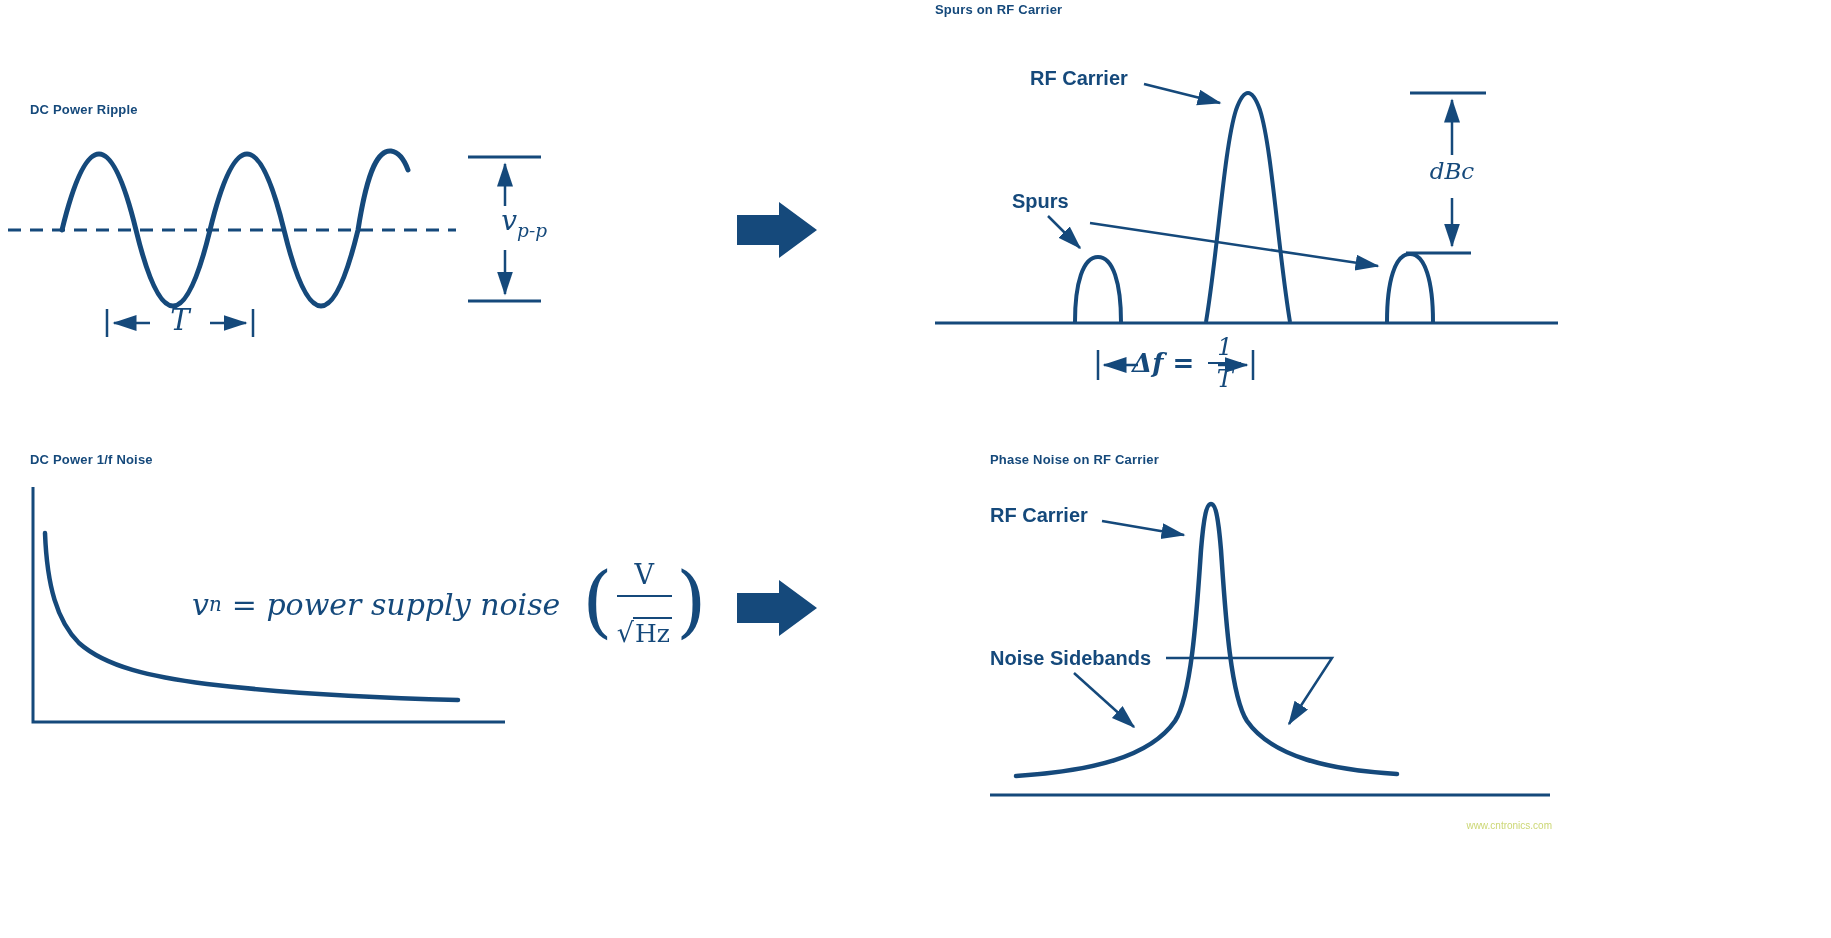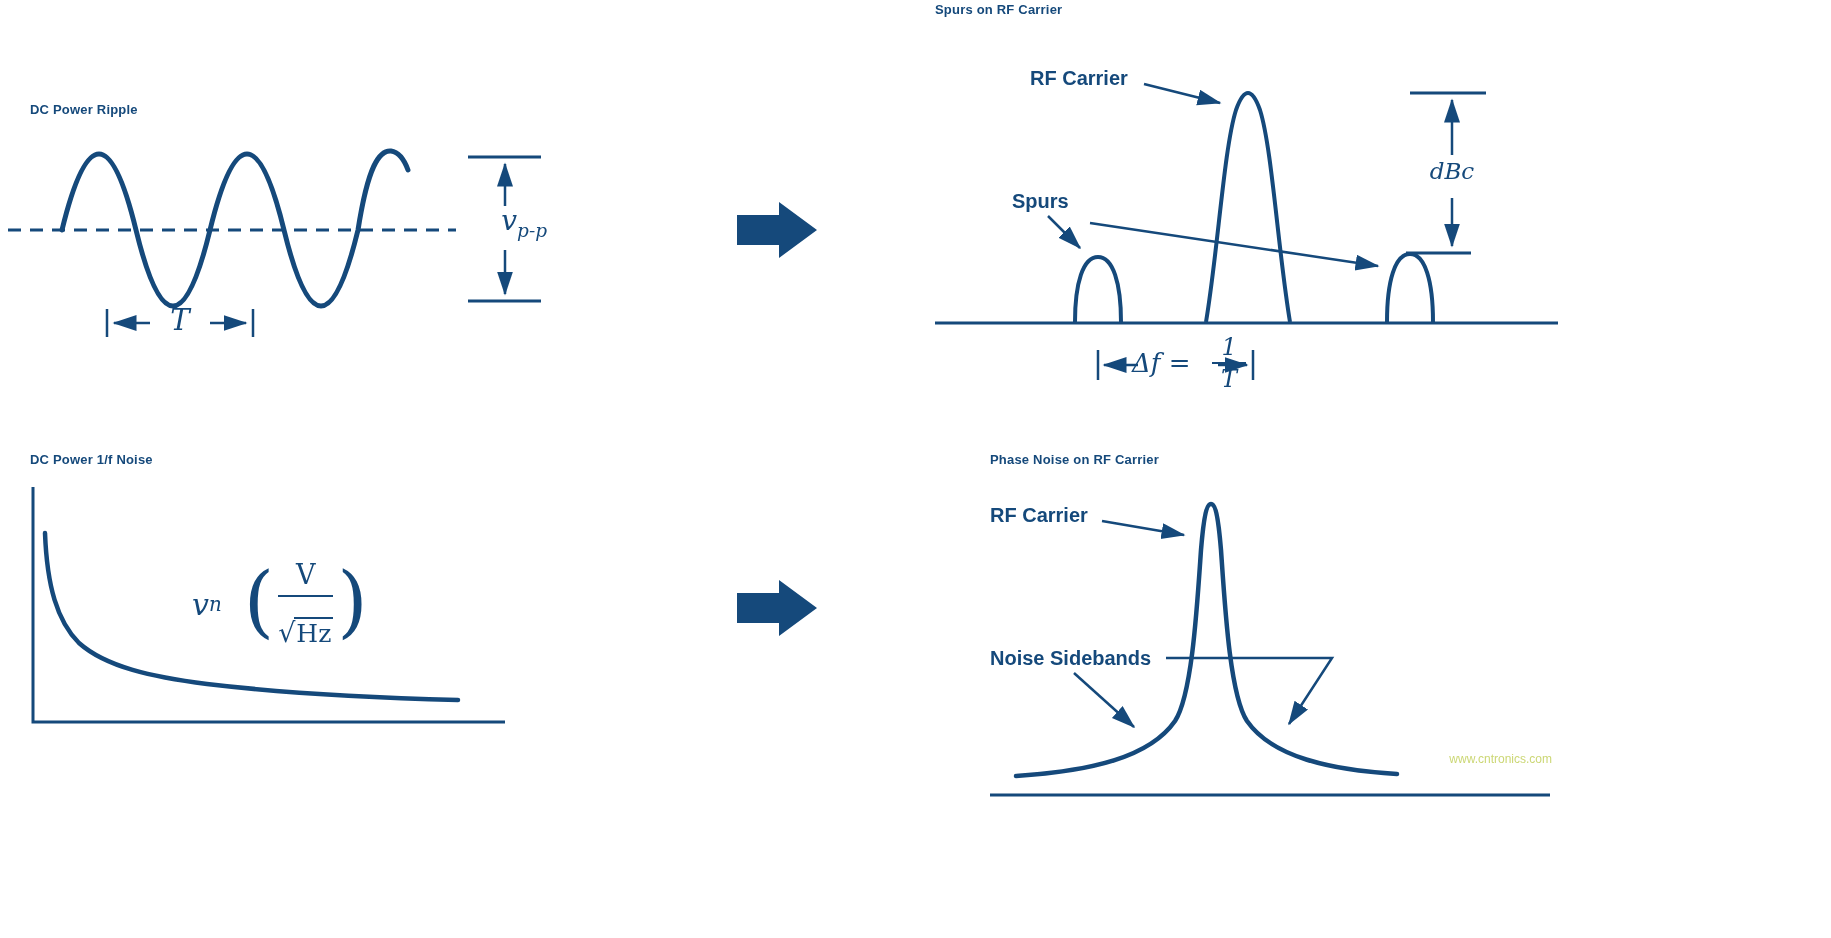--- a/index.html
+++ b/index.html
@@ -21,40 +21,40 @@
 
   
   .vpp{ left:463px; top:204px; width:84px; font-size:28px;text-align:right; }
   
   .t-label{ left:166px; top:303px; width:28px; font-size:29px; }
   
   .dbc{ left:1414px; top:158px; width:76px; font-size:23px; }
 
   
   .deltaf{ left:1132px; top:334px; display:flex; align-items:center; font-size:26px; }
-  .deltaf .prefix{ margin-right:22px; }
+  .deltaf .prefix{ margin-right:14px;font-weight:bold; }
   .sfrac{ display:inline-flex; flex-direction:column; align-items:stretch;
           text-align:center; font-size:24px; line-height:1.1; }
   .sfrac .num{ border-bottom:2.5px solid var(--ink); padding:0 9px 2px; }
   .sfrac .den{ padding-top:2px; }
 
   
   .equation{ left:192px; top:556px; height:96px; display:flex; align-items:center; font-size:30px; }
   .equation .eq-rest{ margin-left:10px; }
   .equation .paren{ font-style:normal; font-size:78px; line-height:.85; font-weight:400;
                     transform:translateY(-3px); }
   .equation .lead-gap{ width:22px; }
   .frac{ display:inline-flex; flex-direction:column; align-items:stretch; text-align:center;
          font-style:normal; line-height:1.15; margin:0 4px; }
   .frac .num{ border-bottom:2.5px solid var(--ink); padding:0 14px 5px; font-size:27px; }
   .frac .den{ padding-top:20px; font-size:25px; }
   .frac .rad{ font-size:27px; margin-right:-1px; }
   .frac .radi{ border-top:2.2px solid var(--ink); padding:0 2px; }
 
-  .watermark{ left:1406px; top:752px; width:146px; font-size:12px; color:var(--wm);
+  .watermark{ left:1406px; top:820px; width:146px; font-size:10px; color:var(--wm);
               opacity:.95; text-align:right; }
 </style>
 </head>
 <body>
 
 <div class="canvas">
 
   <svg class="layer" width="1831" height="938">
     <defs>
       <marker id="ah" viewBox="0 0 10 7" markerWidth="10" markerHeight="7" refX="9" refY="3.2" orient="auto" markerUnits="strokeWidth">
@@ -130,20 +130,21 @@
       <span class="num">1</span>
       <span class="den">T</span>
     </span>
   </div>
 
   <div class="label title" style="left:30px;top:452px">DC Power 1/f Noise</div>
 
   <div class="label math equation">
     <span>v</span>
       <sub class="ssub">n</sub>
+    <span class="eq-rest">= power supply noise</span>
     <span class="lead-gap"></span>
     <span class="paren">(</span>
     <span class="frac">
       <span class="num">V</span>
       <span class="den"><span class="rad">√</span><span class="radi">Hz</span></span>
     </span>
     <span class="paren">)</span>
   </div>
 
   <div class="label title" style="left:990px;top:452px">Phase Noise on RF Carrier</div>

